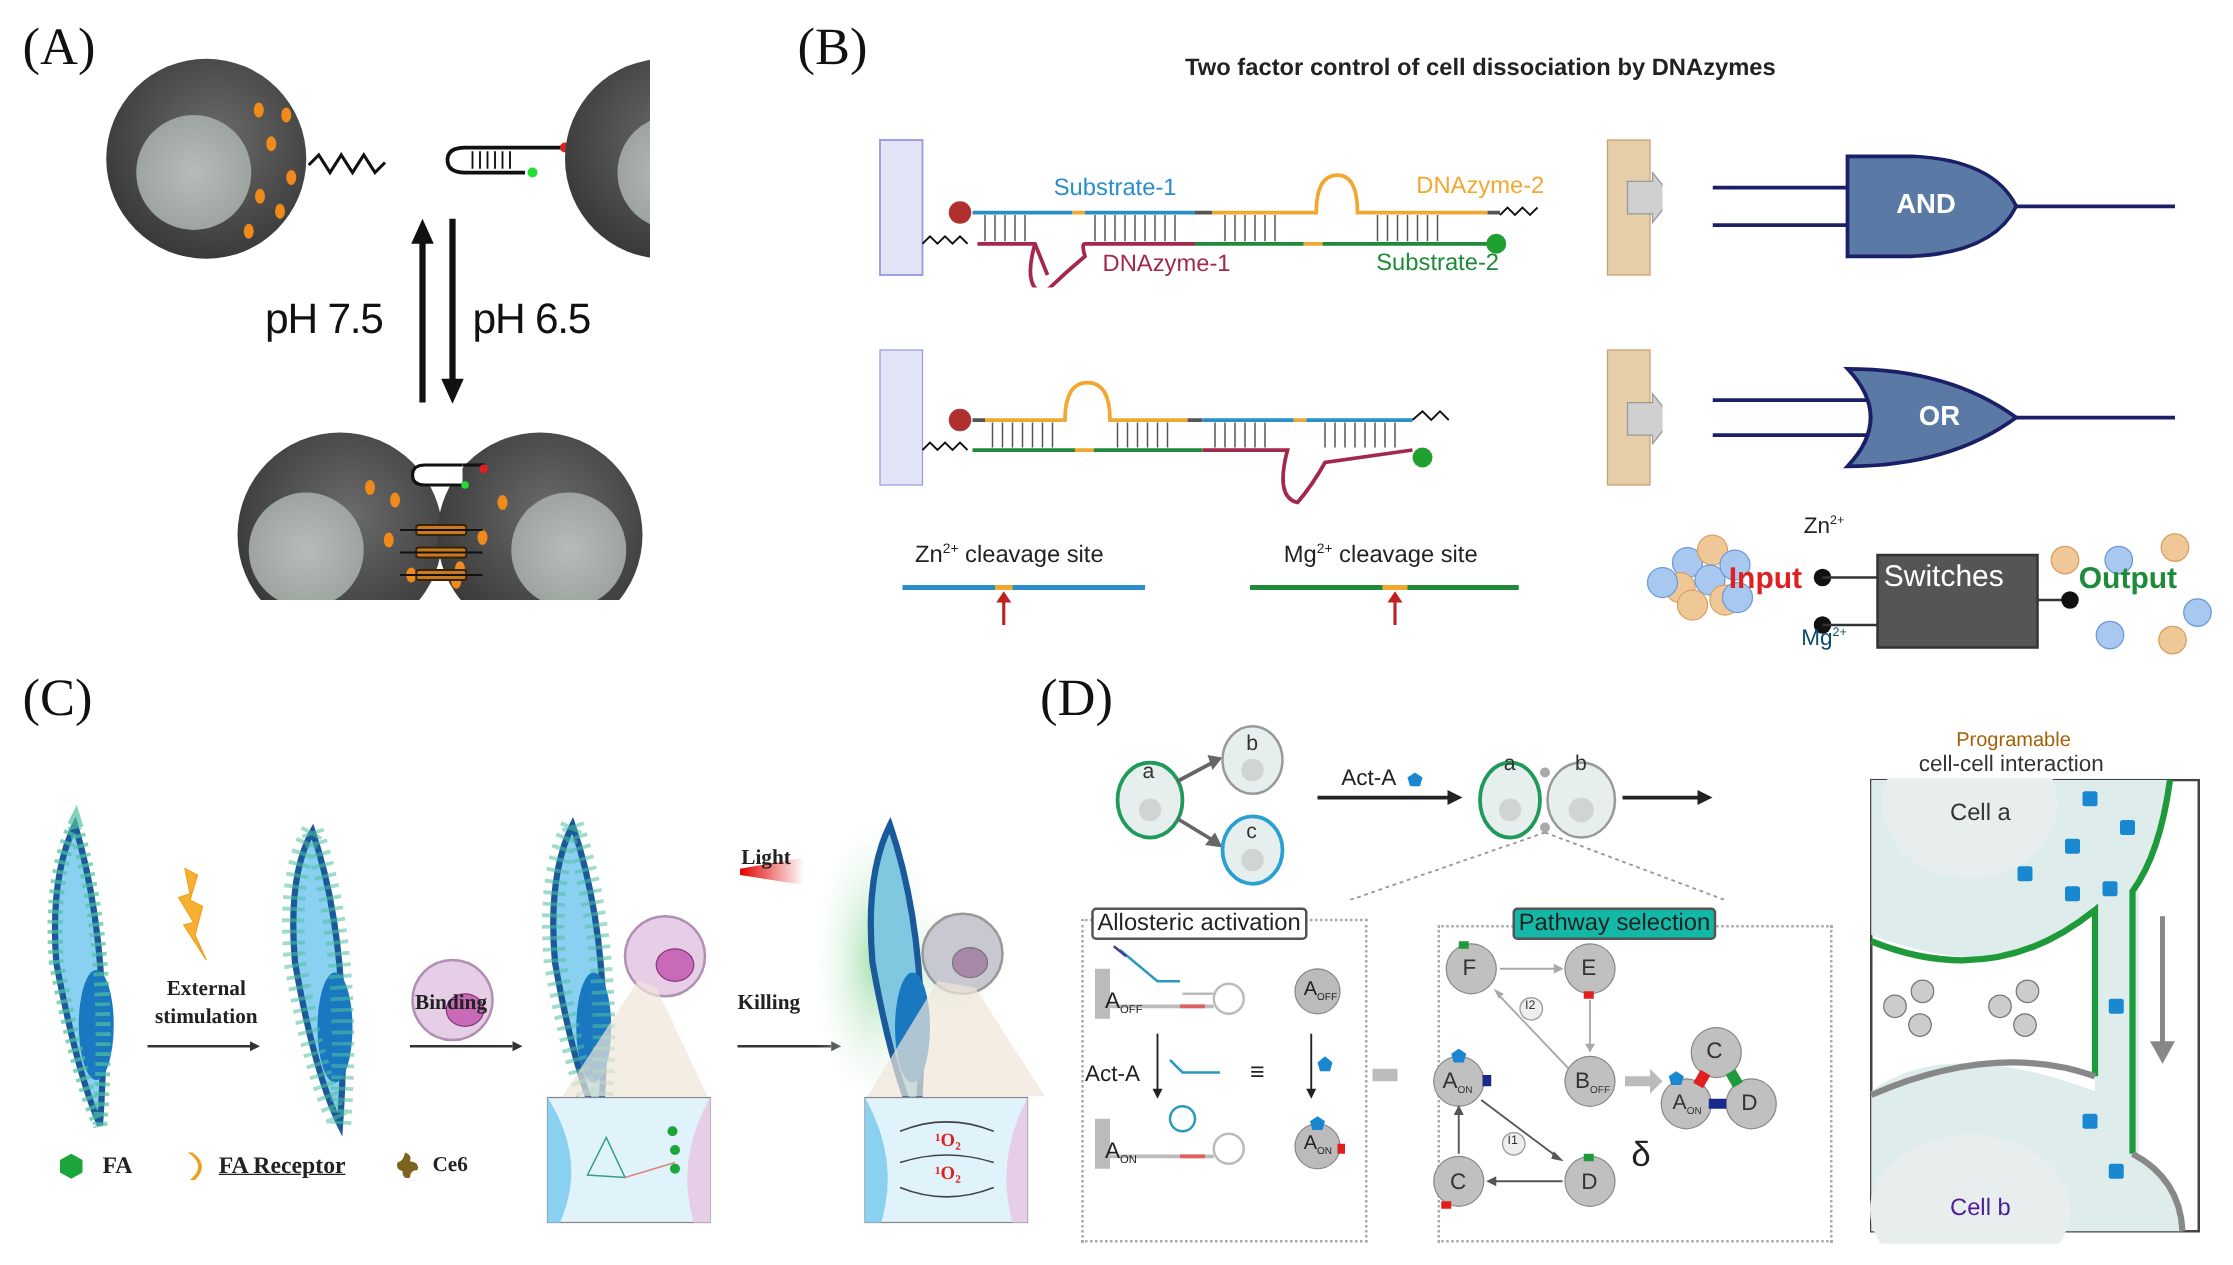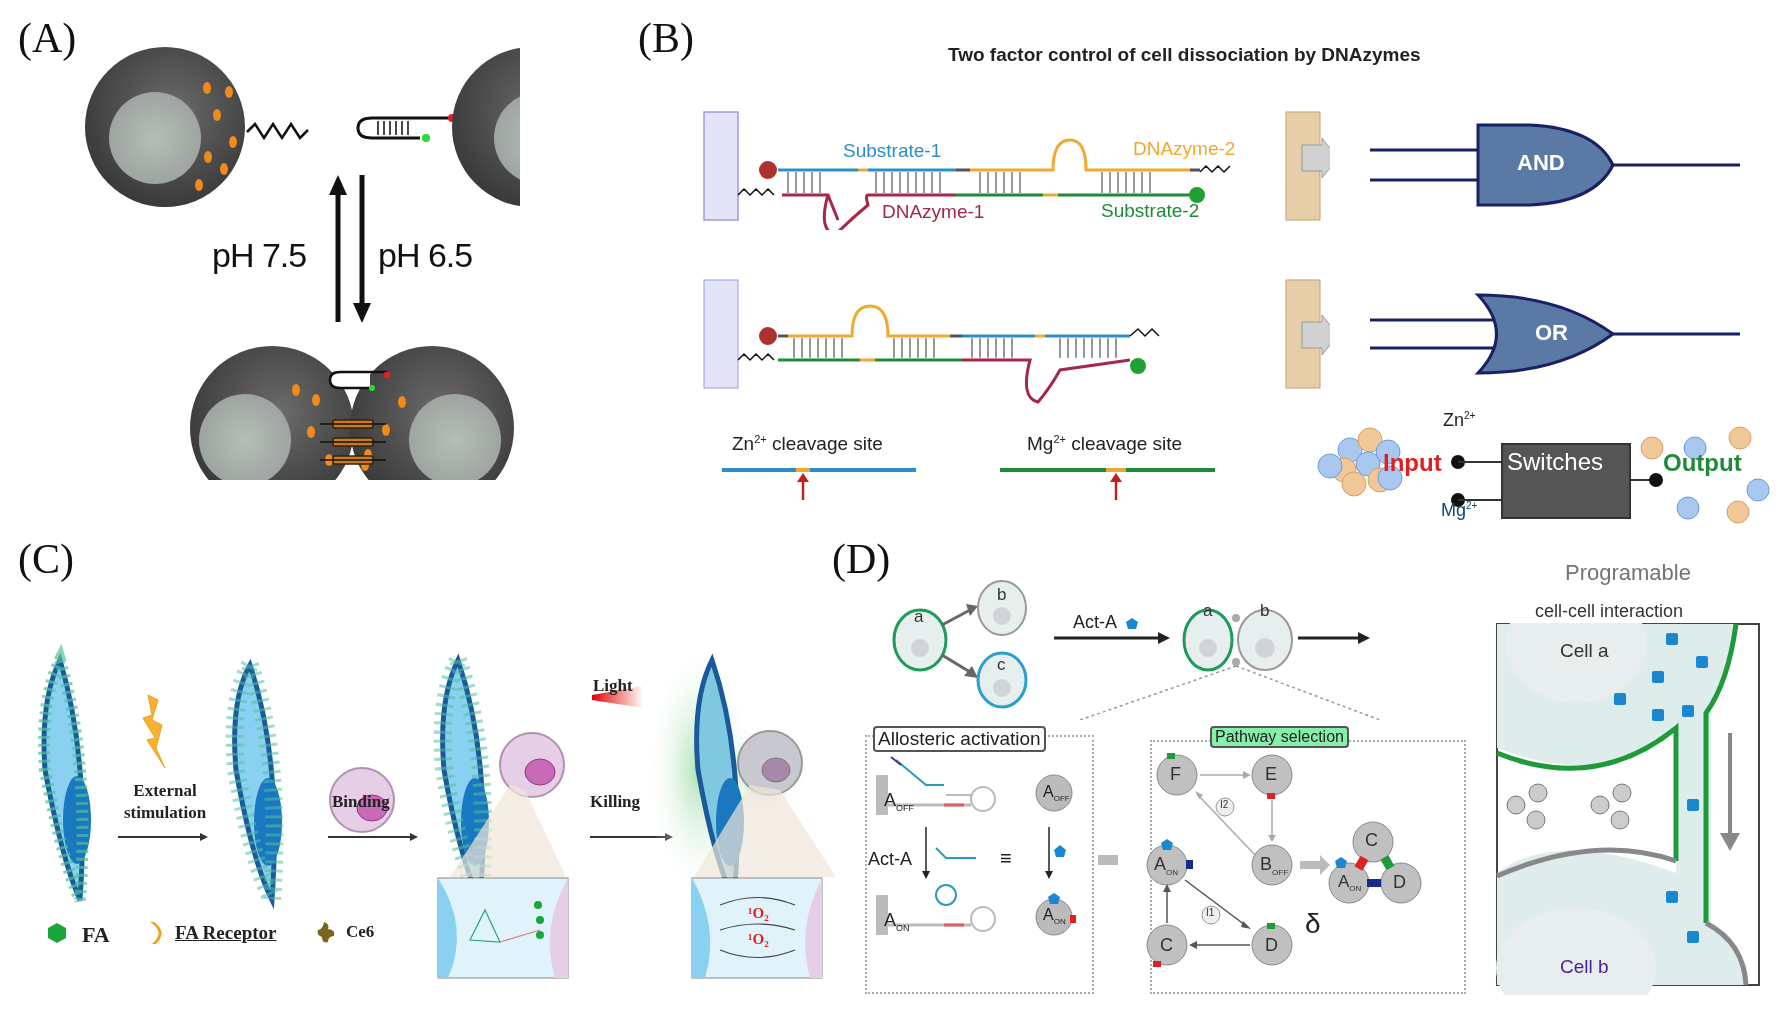--- a/index.html
+++ b/index.html
@@ -362,21 +362,21 @@
 <div class="txt serifb" style="left:332px;top:792px;font-size:17px;">Binding</div>
 <div class="txt serifb" style="left:593px;top:676px;font-size:17px;">Light</div>
 <div class="txt serifb" style="left:590px;top:792px;font-size:17px;">Killing</div>
 <div class="txt serifb" style="left:748px;top:905px;font-size:15px;color:#e02020;">¹O₂</div>
 <div class="txt serifb" style="left:748px;top:931px;font-size:15px;color:#e02020;">¹O₂</div>
 
 <div class="abs" style="left:46px;top:918px;width:380px;height:30px;">
   <svg class="abs" style="left:0;top:4px" width="22" height="22">
       <polygon points="11,1 20,6 20,16 11,21 2,16 2,6" fill="#1aa63a"></polygon>
     </svg>
-  <span class="txt serifb" style="left:36px;top:4px;font-size:22px;">FA</span>
+  <span class="txt serifb" style="left:36px;top:4px;font-size:19px;">FA</span>
   <svg class="abs" style="left:100px;top:2px" width="22" height="26">
       <path d="M4 2 Q20 12 6 24 L10 24 Q22 12 8 2 Z" fill="#f0a020"></path>
     </svg>
   <span class="txt serifb" style="left:129px;top:4px;font-size:19px;text-decoration:underline;">FA Receptor</span>
   <svg class="abs" style="left:268px;top:2px" width="24" height="26">
       <path d="M10 2 Q16 4 14 9 Q22 10 20 16 Q14 16 14 22 Q8 24 8 17 Q2 15 4 10 Q9 9 10 2 Z" fill="#7a6420"></path>
     </svg>
   <span class="txt serifb" style="left:300px;top:4px;font-size:17px;">Ce6</span>
 </div>
 
@@ -449,21 +449,21 @@
   <rect x="204" y="160" width="6" height="8" fill="#e02020"></rect>
 </svg>
 <div class="txt" style="left:884px;top:790px;font-size:18px;color:#222;"><span>A</span><sub style="font-size:9px">OFF</sub></div>
 <div class="txt" style="left:1043px;top:783px;font-size:16px;color:#222;"><span>A</span><sub style="font-size:8px">OFF</sub></div>
 <div class="txt" style="left:868px;top:849px;font-size:18px;color:#222;">Act-A</div>
 <div class="txt" style="left:1000px;top:847px;font-size:20px;color:#222;">≡</div>
 <div class="txt" style="left:884px;top:910px;font-size:18px;color:#222;"><span>A</span><sub style="font-size:9px">ON</sub></div>
 <div class="txt" style="left:1043px;top:906px;font-size:16px;color:#222;"><span>A</span><sub style="font-size:8px">ON</sub></div>
 
 <div class="abs" style="left:1150px;top:740px;width:312px;height:250px;border:2px dotted #aaa;"></div>
-<div class="txt" style="left:1210px;top:726px;font-size:16px;color:#222;background:#86efac;border:2px solid #555;border-radius:4px;padding:0 3px;">Pathway selection</div>
+<div class="txt" style="left:1210px;top:726px;font-size:19px;color:#222;background:#14b8a6;border:2px solid #555;border-radius:4px;padding:0 3px;">Pathway selection</div>
 <svg class="abs" style="left:1095px;top:745px" width="400" height="250">
   <rect x="3" y="110" width="20" height="10" fill="#bbb"></rect>
   <circle cx="82" cy="30" r="20" fill="#c0c0c0" stroke="#888"></circle>
   <rect x="72" y="8" width="8" height="6" fill="#1f9a3a"></rect>
   <line x1="105" y1="30" x2="150" y2="30" stroke="#aaa" stroke-width="1.5"></line>
     <polygon points="148,26 156,30 148,34" fill="#aaa"></polygon>
   <circle cx="177" cy="30" r="20" fill="#c0c0c0" stroke="#888"></circle>
   <rect x="172" y="48" width="8" height="6" fill="#e02020"></rect>
   <line x1="177" y1="55" x2="177" y2="92" stroke="#aaa" stroke-width="1.5"></line>
     <polygon points="173,90 181,90 177,97" fill="#aaa"></polygon>
@@ -502,21 +502,21 @@
 <div class="txt" style="left:1154px;top:854px;font-size:18px;color:#333;"><span>A</span><sub style="font-size:8px">ON</sub></div>
 <div class="txt" style="left:1260px;top:854px;font-size:18px;color:#333;"><span>B</span><sub style="font-size:8px">OFF</sub></div>
 <div class="txt" style="left:1206px;top:907px;font-size:10px;color:#333;">I1</div>
 <div class="txt" style="left:1160px;top:935px;font-size:18px;color:#333;">C</div>
 <div class="txt" style="left:1265px;top:935px;font-size:18px;color:#333;">D</div>
 <div class="txt" style="left:1305px;top:908px;font-size:28px;color:#222;">δ</div>
 <div class="txt" style="left:1365px;top:830px;font-size:18px;color:#333;">C</div>
 <div class="txt" style="left:1338px;top:872px;font-size:17px;color:#333;"><span>A</span><sub style="font-size:8px">ON</sub></div>
 <div class="txt" style="left:1393px;top:872px;font-size:18px;color:#333;">D</div>
 
-<div class="txt" style="left:1565px;top:560px;font-size:22px;color:#737373;">Programable</div>
+<div class="txt" style="left:1565px;top:584px;font-size:16px;color:#a16207;">Programable</div>
 <div class="txt" style="left:1535px;top:601px;font-size:18px;color:#333;">cell-cell interaction</div>
 <svg class="abs" style="left:1496px;top:623px" width="272" height="372">
   <rect x="1" y="1" width="262" height="361" fill="#fff" stroke="#444" stroke-width="2"></rect>
   <path d="M1 1 L240 1 Q230 60 215 78 L215 300 Q255 330 250 362 L1 362 L1 250 Q60 205 180 250 L180 100 Q120 170 1 125 Z" fill="#dfecec"></path>
   <ellipse cx="80" cy="20" rx="70" ry="60" fill="#e8eded"></ellipse>
   <ellipse cx="80" cy="345" rx="80" ry="60" fill="#e8eded"></ellipse>
   <path d="M1 130 Q100 170 180 105 L180 238" stroke="#1f9a3a" stroke-width="5" fill="none"></path>
   <path d="M240 1 Q232 60 210 90 L210 300" stroke="#1f9a3a" stroke-width="5" fill="none"></path>
   <path d="M1 253 Q100 210 180 238" stroke="#888" stroke-width="5" fill="none"></path>
   <path d="M210 300 Q248 320 250 362" stroke="#888" stroke-width="5" fill="none"></path>

